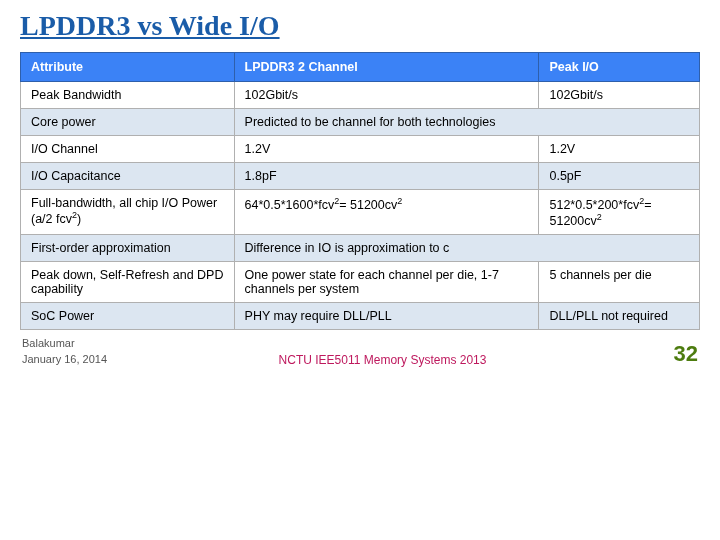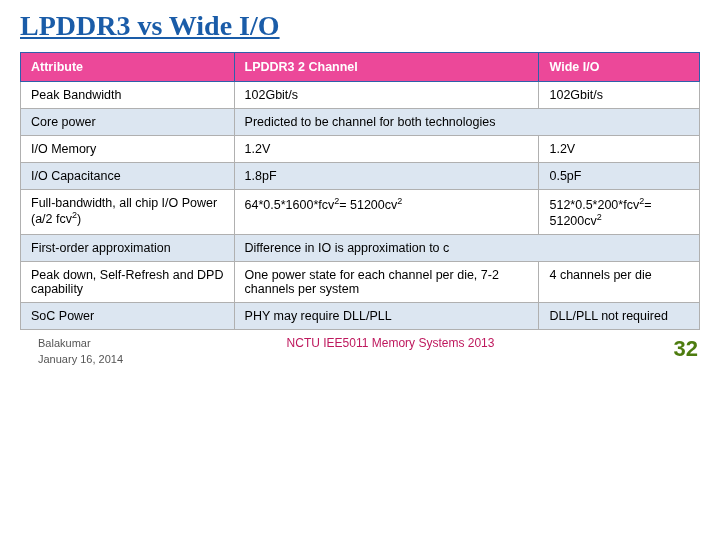--- a/index.html
+++ b/index.html
@@ -29,21 +29,21 @@
       font-family: 'Times New Roman', serif;
     }
 
     .comparison-table {
       width: 100%;
       border-collapse: collapse;
       font-size: 12.5px;
     }
 
     .comparison-table th {
-      background-color: #ec4899;
+      background-color: #3b82f6;
       color: #fff;
       padding: 7px 10px;
       text-align: left;
       font-weight: bold;
       border: 1px solid #2e5fab;
     }
 
     .comparison-table td {
       padding: 6px 10px;
       border: 1px solid #b0b0b0;
@@ -53,24 +53,23 @@
     .comparison-table tr:nth-child(even) td {
       background-color: #dce6f1;
     }
     .comparison-table tr:nth-child(odd) td {
       background-color: #fff;
     }
 
     .footer {
       display: flex;
       justify-content: space-between;
-      align-items: flex-start;
+      align-items: flex-end;
       margin-top: 6px;
       padding: 0 2px;
-      margin-left: 16px;
     }
 
     .footer-left {
       font-size: 11px;
       color: #555;
       line-height: 1.4;
     }
 
     .footer-center {
       font-size: 12px;
@@ -95,38 +94,38 @@
 <body>
 
 <div class="page-container">
   <div class="page-title">LPDDR3 vs Wide I/O</div>
 
   <table class="comparison-table">
     <thead>
       <tr>
         <th>Attribute</th>
         <th>LPDDR3 2 Channel</th>
-        <th>Wide I/O</th>
+        <th>Peak I/O</th>
       </tr>
     </thead>
     <tbody>
 
       <tr>
         <td>Peak Bandwidth</td>
         <td>102Gbit/s</td>
         <td>102Gbit/s</td>
       </tr>
 
       <tr>
         <td>Core power</td>
         <td colspan="2">Predicted to be channel for both technologies</td>
       </tr>
 
       <tr>
-        <td>I/O Memory</td>
+        <td>I/O Channel</td>
         <td>1.2V</td>
         <td>1.2V</td>
       </tr>
 
       <tr>
         <td>I/O Capacitance</td>
         <td>1.8pF</td>
         <td>0.5pF</td>
       </tr>
 
@@ -136,22 +135,22 @@
         <td>512*0.5*200*fcv<sup>2</sup>= 51200cv<sup>2</sup></td>
       </tr>
 
       <tr>
         <td>First-order approximation</td>
         <td colspan="2">Difference in IO is approximation to c</td>
       </tr>
 
       <tr>
         <td>Peak down, Self-Refresh and DPD capability</td>
-        <td>One power state for each channel per die, 7-2 channels per system</td>
-        <td>4 channels per die</td>
+        <td>One power state for each channel per die, 1-7 channels per system</td>
+        <td>5 channels per die</td>
       </tr>
 
       <tr>
         <td>SoC Power</td>
         <td>PHY may require DLL/PLL</td>
         <td>DLL/PLL not required</td>
       </tr>
     </tbody>
   </table>
 

